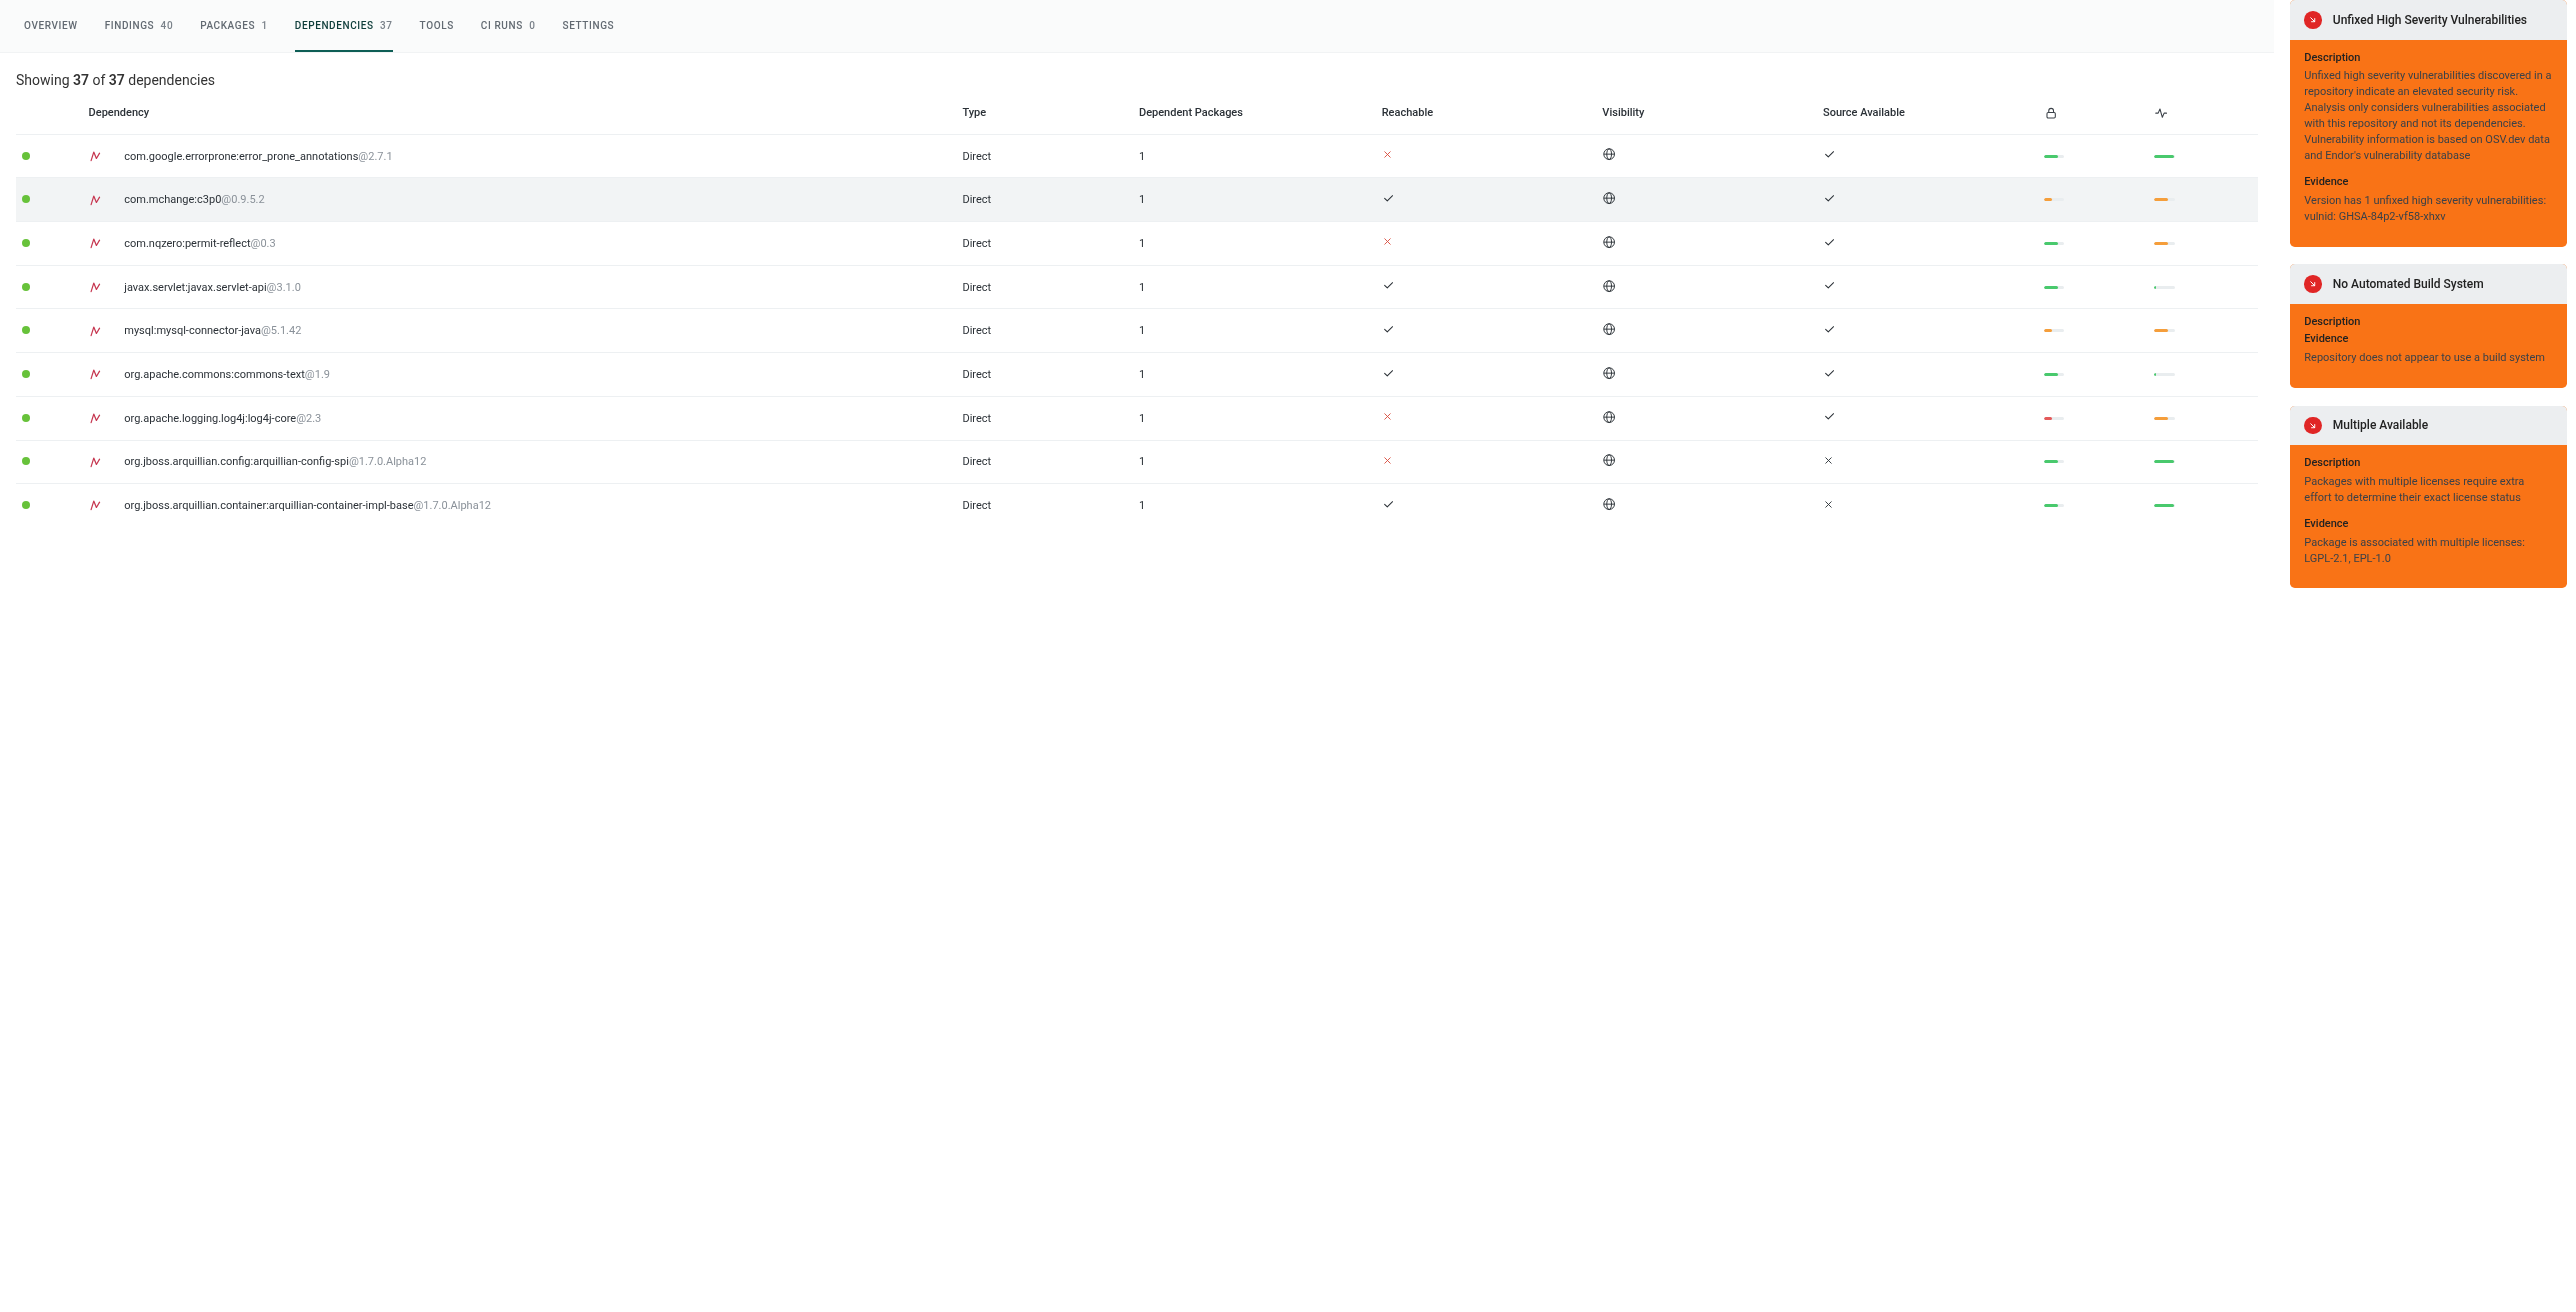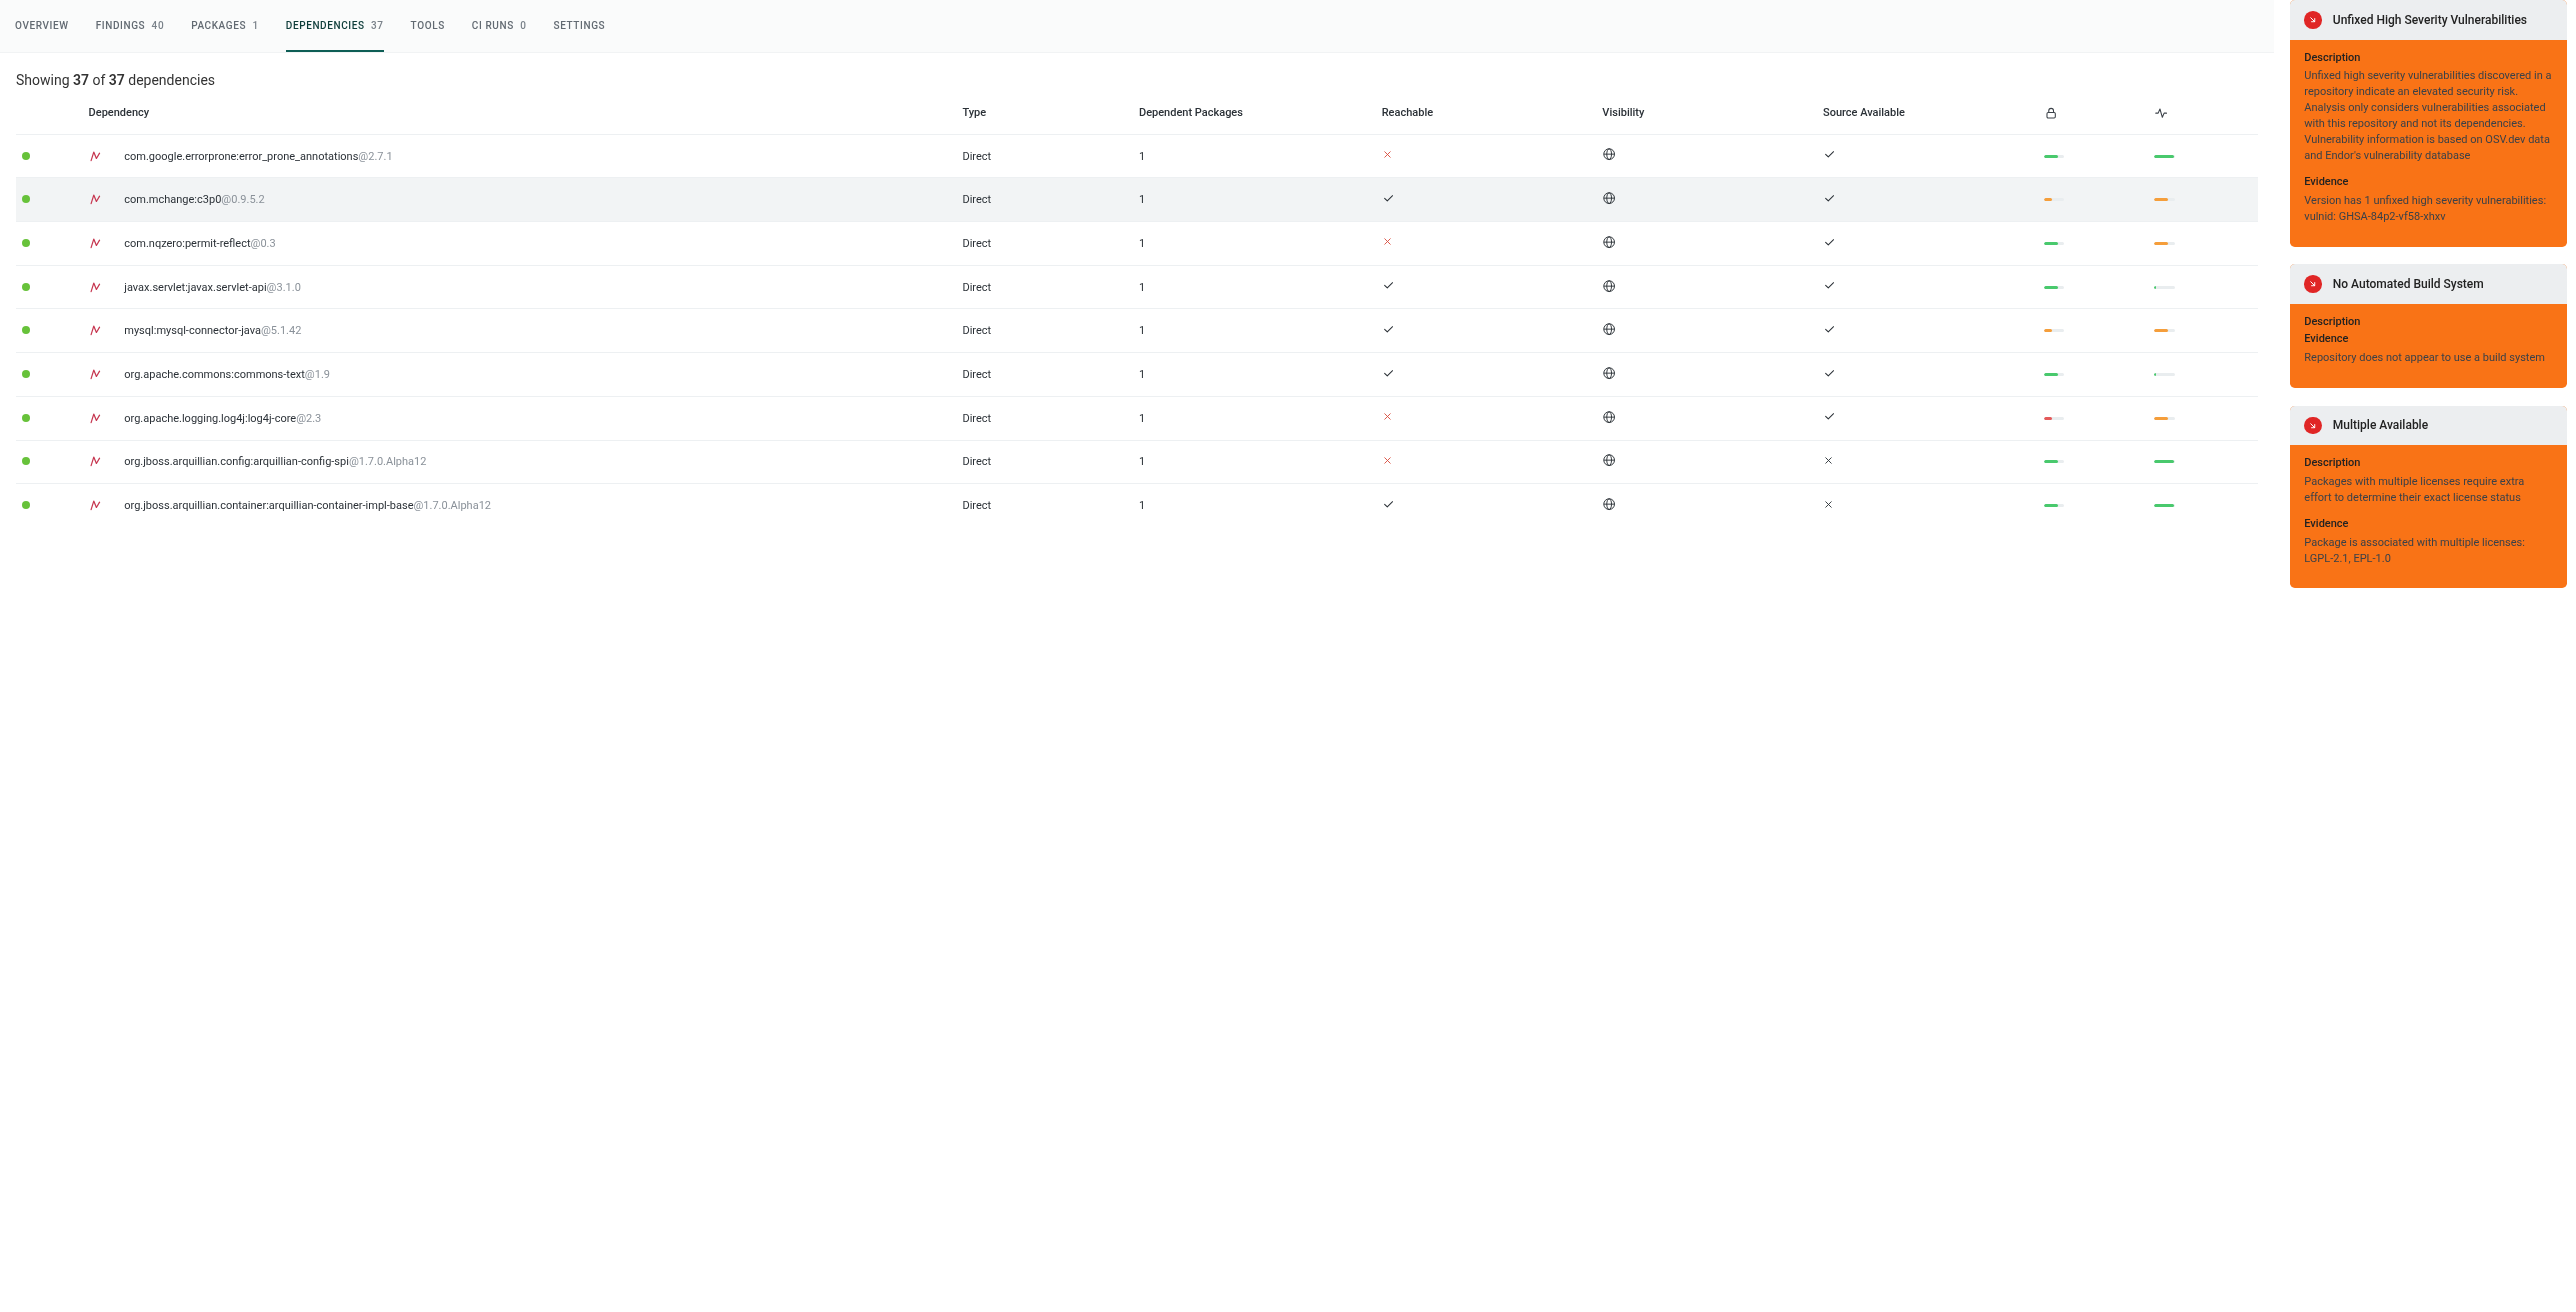--- a/index.html
+++ b/index.html
@@ -2,21 +2,21 @@
 <html style="font-size:12.7px"><head>
 <meta charset="utf-8">
 <style>
   * { box-sizing: border-box; margin: 0; padding: 0; }
   body { font-family: -apple-system, BlinkMacSystemFont, "Segoe UI", Roboto, Helvetica, Arial, sans-serif; background: #fff; color: #1a1a1a; font-size: 11px; }
   .layout { display: flex; width: 100%; }
   .main { flex: 1; min-width: 0; }
   .side { width: 302px; padding: 0 9.5px 0 16px; }
 
   
-  .tabs { display: flex; align-items: center; gap: 27px; padding: 0 15px; height: 53px; border-bottom: 0.8px solid #f1f3f4; background:#fafbfb;}
+  .tabs { display: flex; align-items: center; gap: 27px; padding: 0 24px; height: 53px; border-bottom: 0.8px solid #f1f3f4; background:#fafbfb;}
   .tab { letter-spacing: .06em; font-size: 10px; color: #626a72; font-weight: 500; display: flex; align-items: center; gap: 6.4px; height: 100%; border-bottom: 2.4px solid transparent; cursor: pointer; }
   .tab .count { color: #7a828a; }
   .tab.active { color: #0e3d3a; border-bottom-color: #0e5e55; }
 
   
   .searchbar { display: flex; align-items: center; gap: 11px; padding: 12.7px 16px; border-bottom: 0.8px solid #eef0f2; background: #fafbfb;}
   .searchbar svg { color: #aab1b8; }
   .searchbar input { border: none; outline: none; font-size: 12px; color: #4a5158; background: transparent; width: 100%; }
   .searchbar input::placeholder { color: #8c949b; }
 
@@ -27,21 +27,21 @@
   
   table.deps { width: calc(100% - 32px); margin: 0 16px; border-collapse: collapse; }
   table.deps th { text-align: left; font-weight: 500; font-size: 11px; color: #2b3137; padding: 8px 6.4px 11px; vertical-align: top; }
   table.deps th.icon-col { width: 24px; }
   table.deps td { padding: 12.7px 6.4px; border-top: 0.8px solid #edf0f2; vertical-align: middle; font-size: 11px; color: #2b3137; }
   tr.dep-row.selected td { background: #f2f4f5; }
   tr.dep-row { cursor: pointer; }
 
   .dot { width: 8px; height: 8px; border-radius: 50%; background: #67c23a; display: inline-block; }
   .pkg-icon { width: 12.7px; height: 12.7px; display: inline-block; }
-  .depname { display: flex; align-items: center; gap: 23px; }
+  .depname { display: flex; align-items: flex-end; gap: 23px; }
   .depname .txt { color: #2b3137; }
   .depname .ver { color: #8a9199; }
 
   .reach-yes svg, .src-yes svg { color: #2b3137; }
   .reach-no svg { color: #d94b3d; }
   .src-no svg { color: #2b3137; }
   .vis svg { color: #2b3137; }
 
   .bars { display: flex; gap: 3.2px; align-items: center; }
   .bar-track { width: 20.7px; height: 3.2px; border-radius: 2.4px; background: #e9edef; position: relative; overflow: hidden; }

